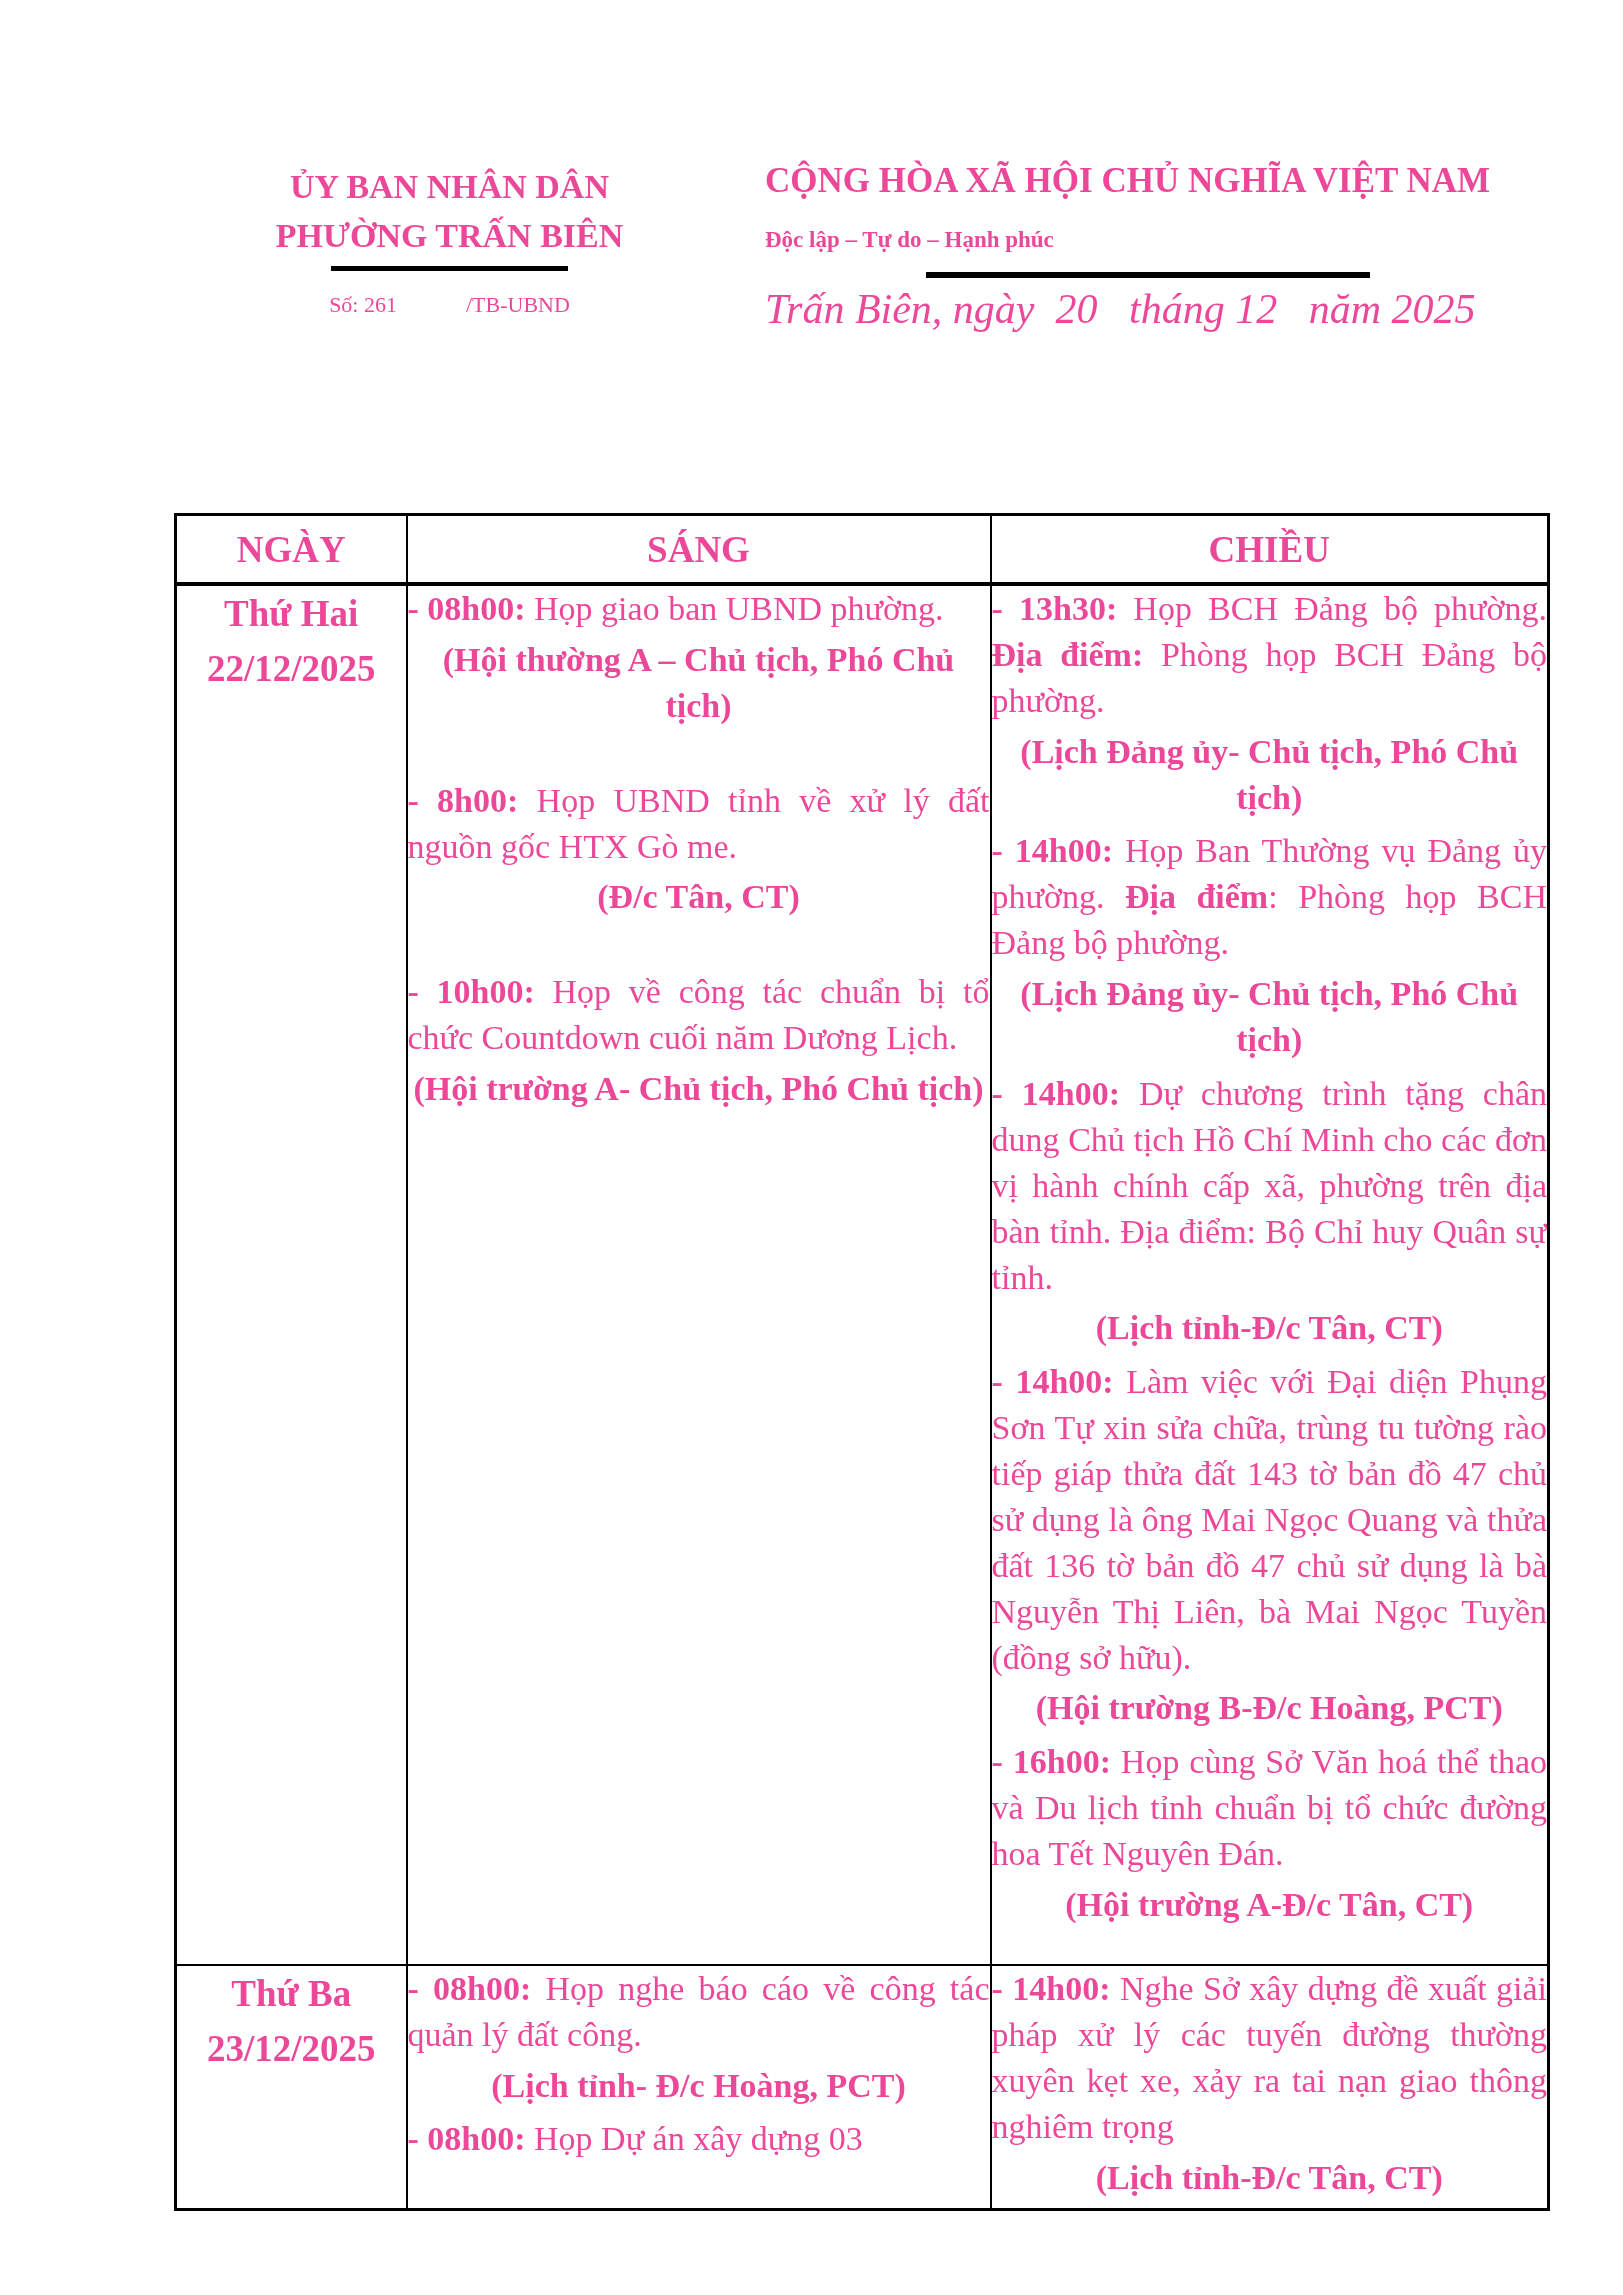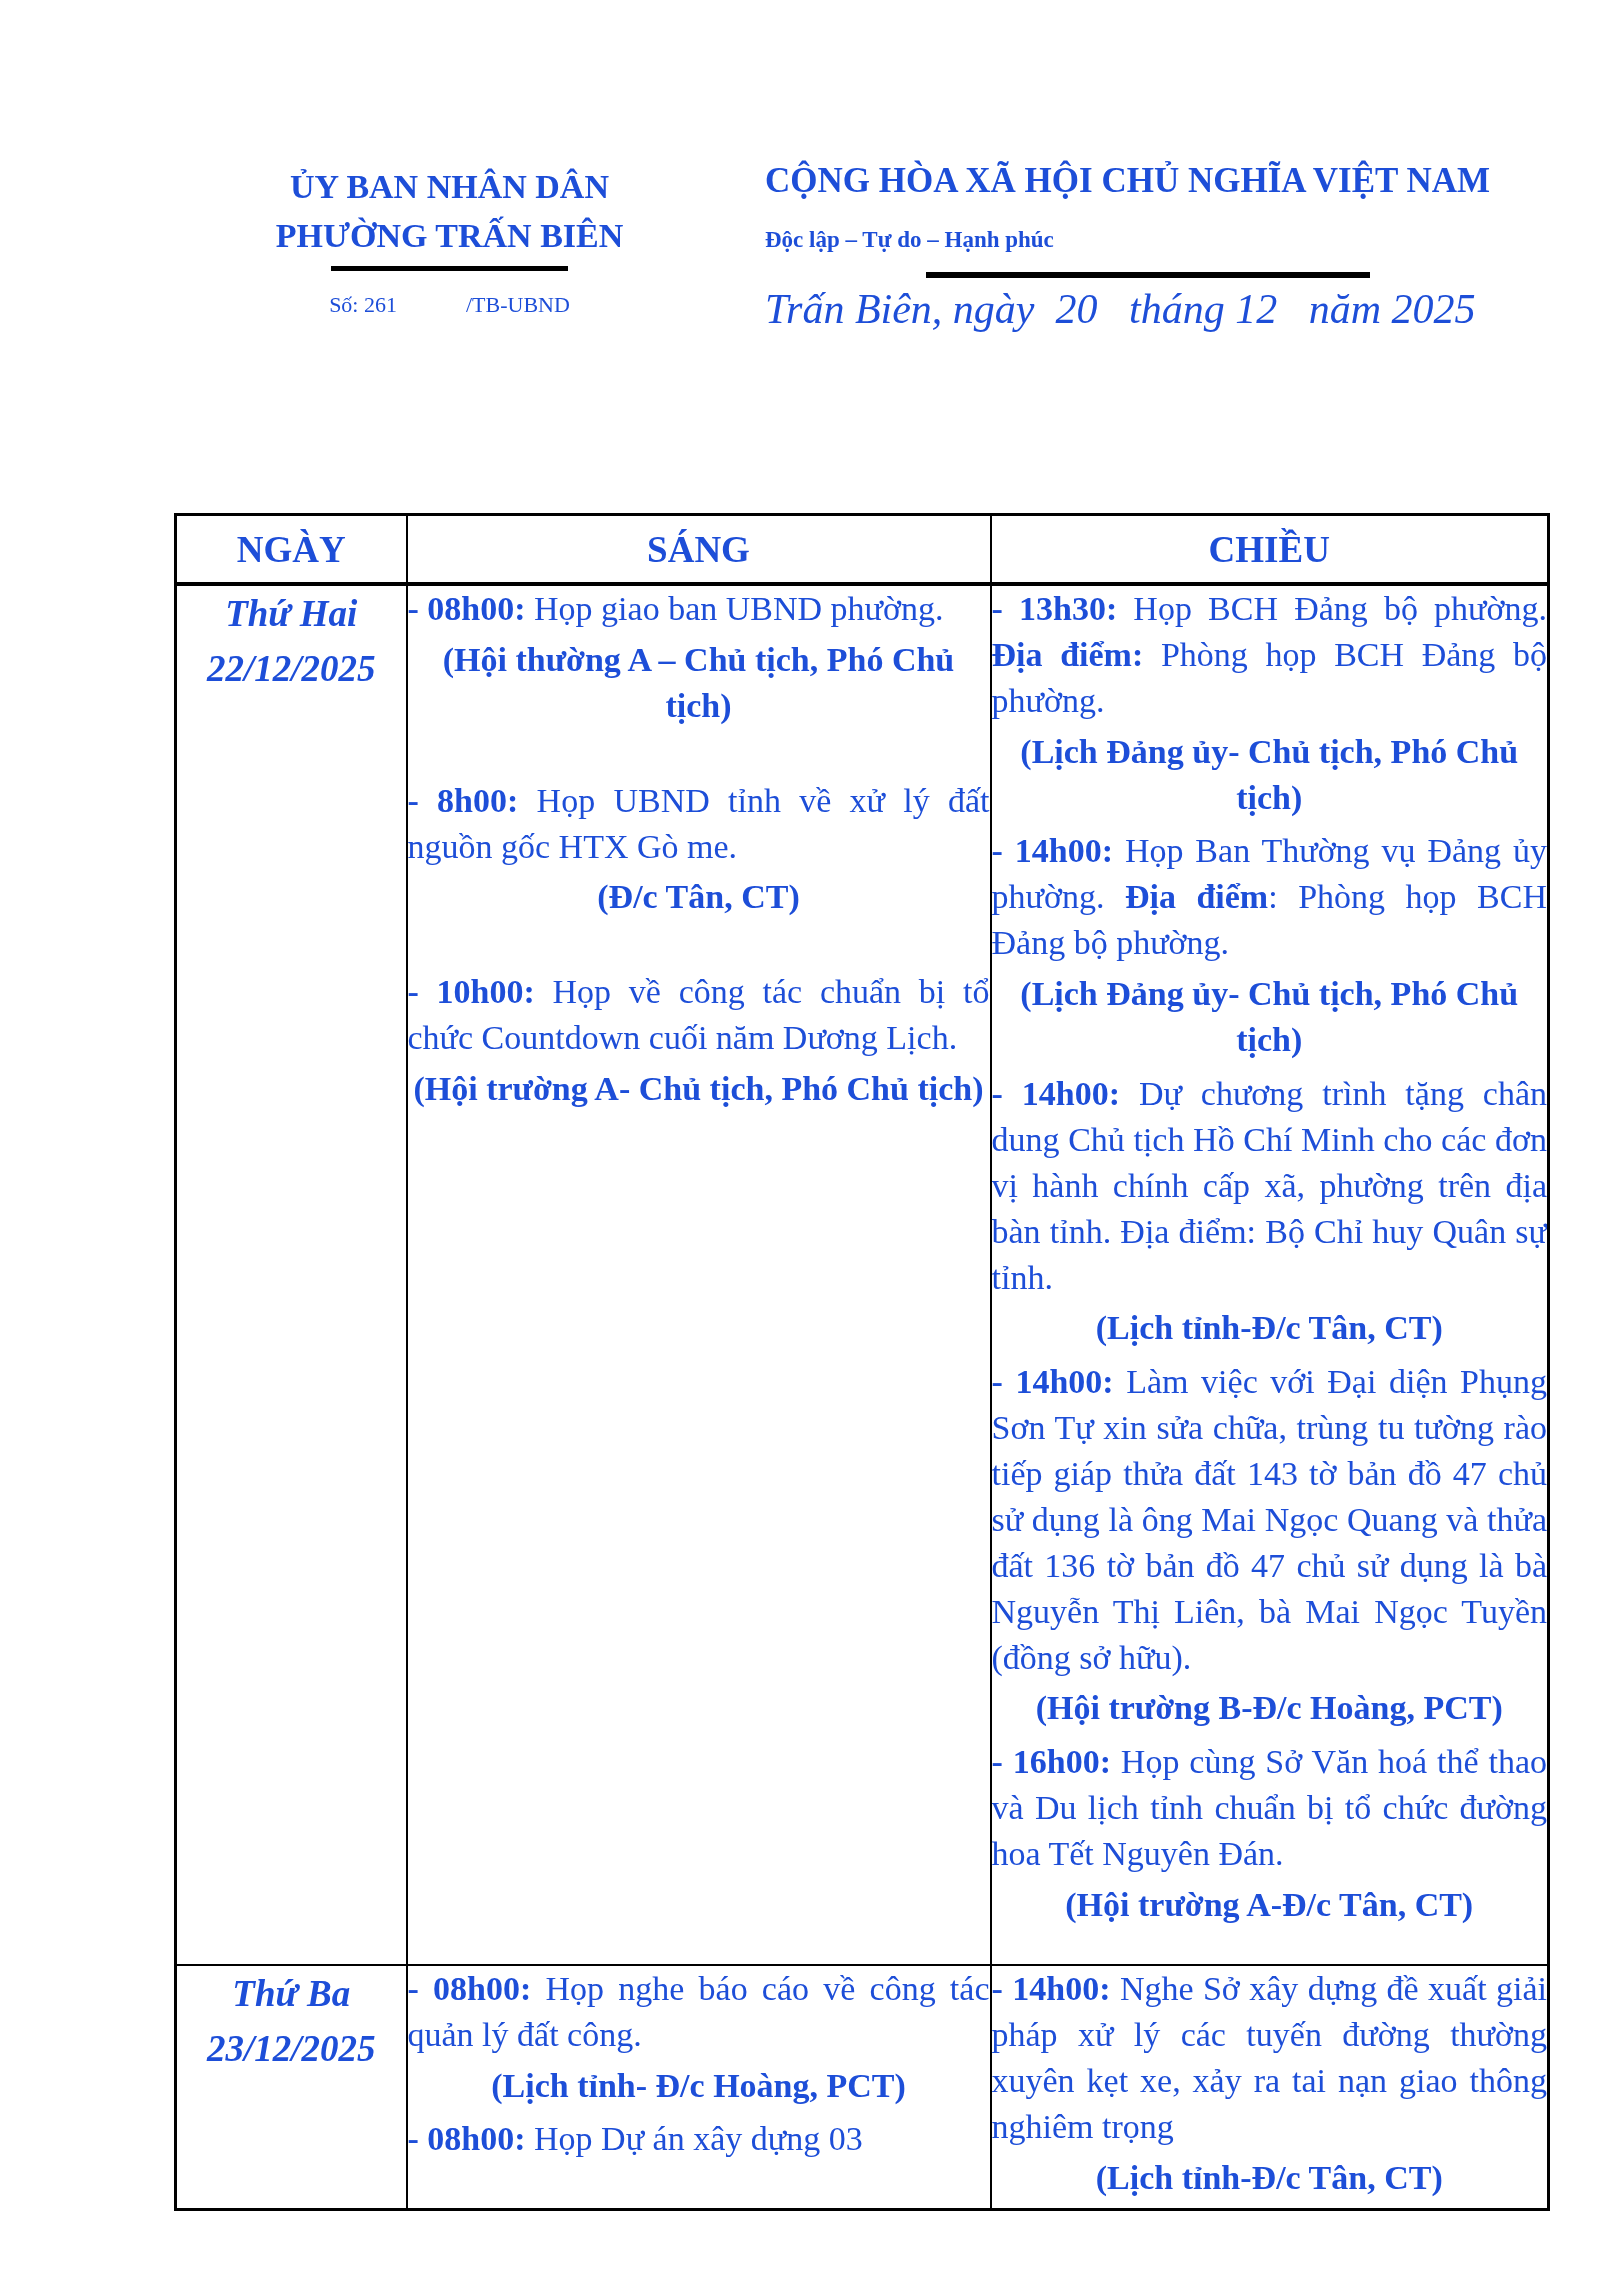--- a/index.html
+++ b/index.html
@@ -1,21 +1,21 @@
 <!DOCTYPE html>
 <html style="font-size:12.2px"><head>
 <meta charset="utf-8">
 <style>
   html,body{margin:0;padding:0;}
   body{background:#9a9a9a;}
   .page{
     position:relative;
     width:1624px;height:2295px;
     background:#ffffff;
-    color:#1d4ed8;
+    color:#ec4899;
     font-family:"Liberation Serif","DejaVu Serif",serif;
     overflow:hidden;
     margin:0 auto;
   }
   
   .header-left{position:absolute;left:174px;top:162px;width:551px;text-align:center;}
   .org-line{font-weight:bold;font-size:34px;line-height:49px;white-space:nowrap;}
   .hl-rule{width:237px;height:4.6px;background:#000;margin:6.1px auto 12.2px;}
   .doc-no{font-size:22px;line-height:43px;white-space:nowrap;}
   .doc-gap{display:inline-block;width:69px;}
@@ -39,21 +39,21 @@
     border:3.1px solid #000;
   }
   .sched th{
     border:2.3px solid #000;border-bottom:4.6px solid #000;
     font-size:37px;font-weight:bold;height:66px;
     padding:0;text-align:center;vertical-align:middle;
   }
   .sched td{border:2.3px solid #000;vertical-align:top;overflow:hidden;padding:0;}
   .row-0{height:1381px;}
   .row-1{height:239px;}
-  .cell-day{text-align:center;vertical-align:middle;font-style:italic;}
+  .cell-day{text-align:center;vertical-align:middle;}
   .day-name,.day-date{font-weight:bold;font-size:37px;line-height:55px;}
   .cell-session{padding:12.2px 17px 7.7px 18.4px;}
   .para{margin:0;font-size:34px;line-height:46px;text-align:justify;text-justify:inter-word;}
   .time{font-weight:bold;}
   .seg-bold{font-weight:bold;}
   .venue{margin:4.6px 0 0;font-weight:bold;font-size:34px;line-height:46px;text-align:center;}
   .row-0 .cell-morning .entry{margin-bottom:49px;}
   .row-0 .cell-afternoon .entry{margin-bottom:7.7px;}
   .row-1 .entry{margin-bottom:7.7px;}
 </style>

